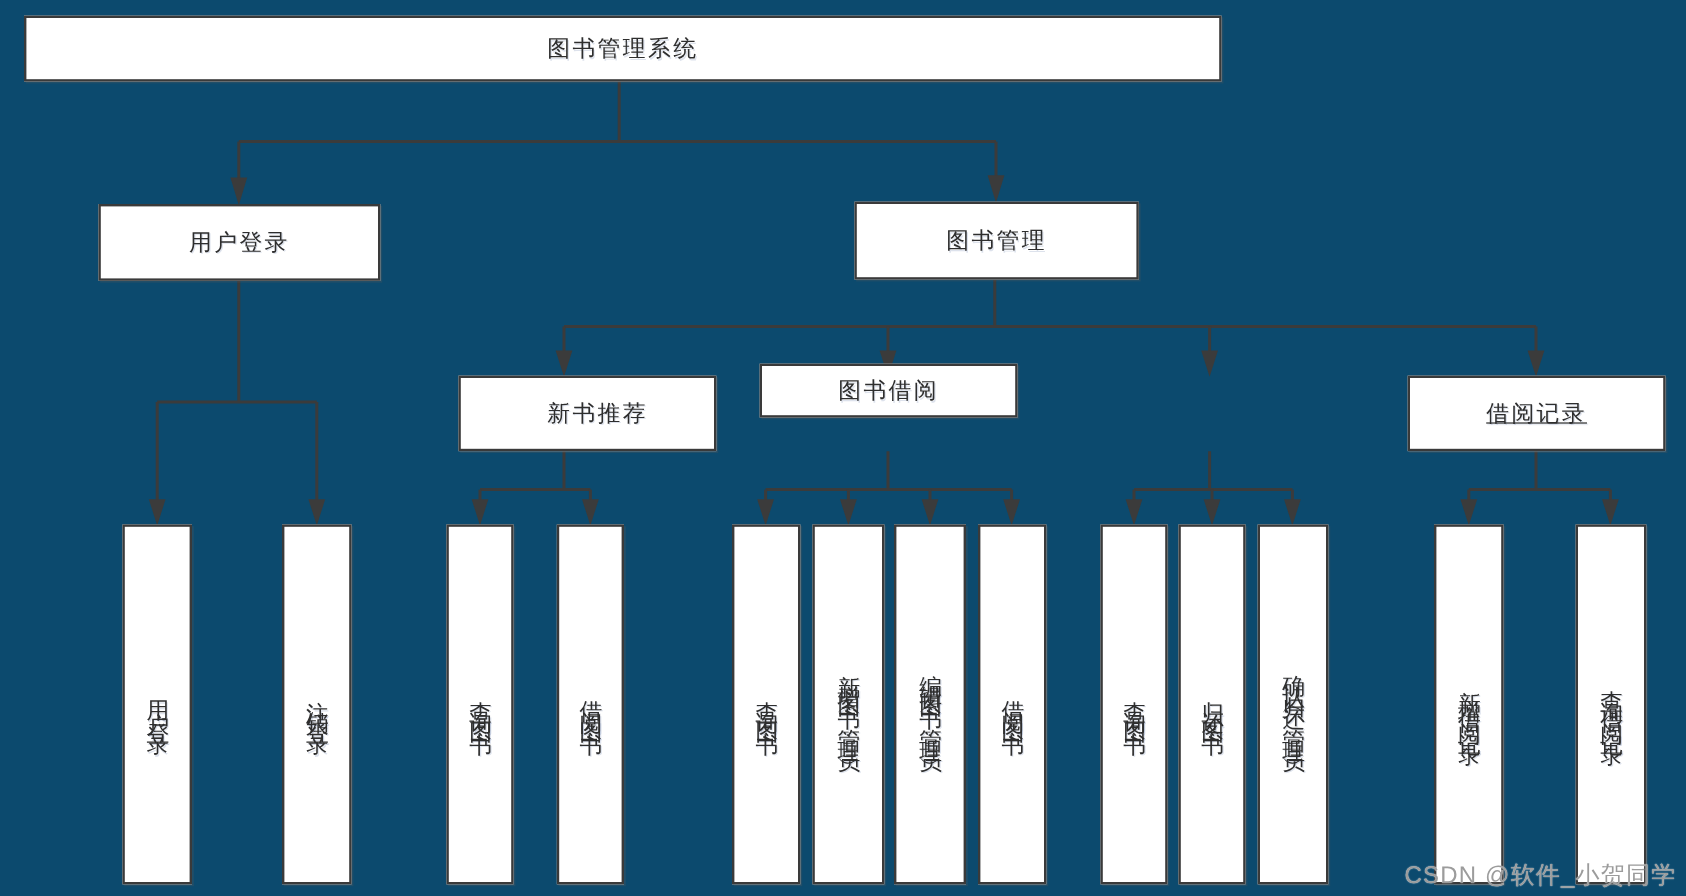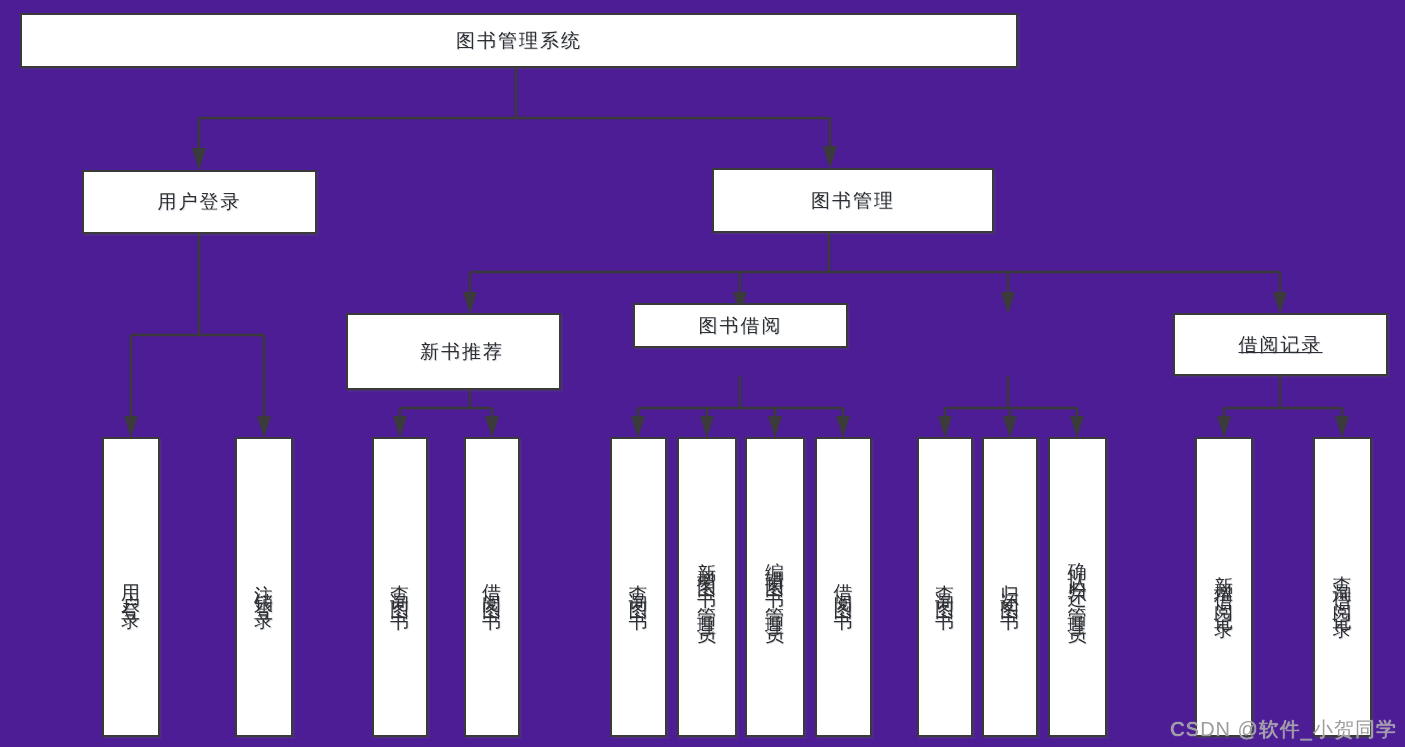--- a/index.html
+++ b/index.html
@@ -5,21 +5,21 @@
   html, body {
     margin: 0;
     padding: 0;
     background: #ffffff;
     font-family: "Liberation Sans", sans-serif;
   }
   .canvas {
     position: relative;
     width: 1405px;
     height: 747px;
-    background: #4c1d95;
+    background: #0c4a6e;
     overflow: hidden;
   }
   .connectors {
     position: absolute;
     left: 0;
     top: 0;
     z-index: 0;
   }
   .node {
     position: absolute;
@@ -119,25 +119,25 @@
       <polygon points="1335,416 1349,416 1342,438" fill="#3b3b3b" stroke="none"></polygon>
   </svg>
 
   <div class="node" style="left:20px; top:13px; width:998px; height:55px;">
     <span class="label">图书管理系统</span>
   </div>
 
   <div class="node" style="left:82px; top:170px; width:235px; height:64px;">
     <span class="label">用户登录</span>
   </div>
-  <div class="node" style="left:712px; top:168px; width:282px; height:65px;">
+  <div class="node" style="left:712px; top:168px; width:237px; height:65px;">
     <span class="label">图书管理</span>
   </div>
 
-  <div class="node" style="left:346px; top:313px; width:215px; height:77px;padding-left:17px;">
+  <div class="node" style="left:382px; top:313px; width:215px; height:63px;padding-left:17px;">
     <span class="label">新书推荐</span>
   </div>
   <div class="node" style="left:633px; top:303px; width:215px; height:45px;">
     <span class="label">图书借阅</span>
   </div>
   <div class="node" style="left:1173px; top:313px; width:215px; height:63px;text-decoration:underline;">
     <span class="label">借阅记录</span>
   </div>
 
   <div class="node leaf" style="left:102px; top:437px; width:58px; height:300px;">

